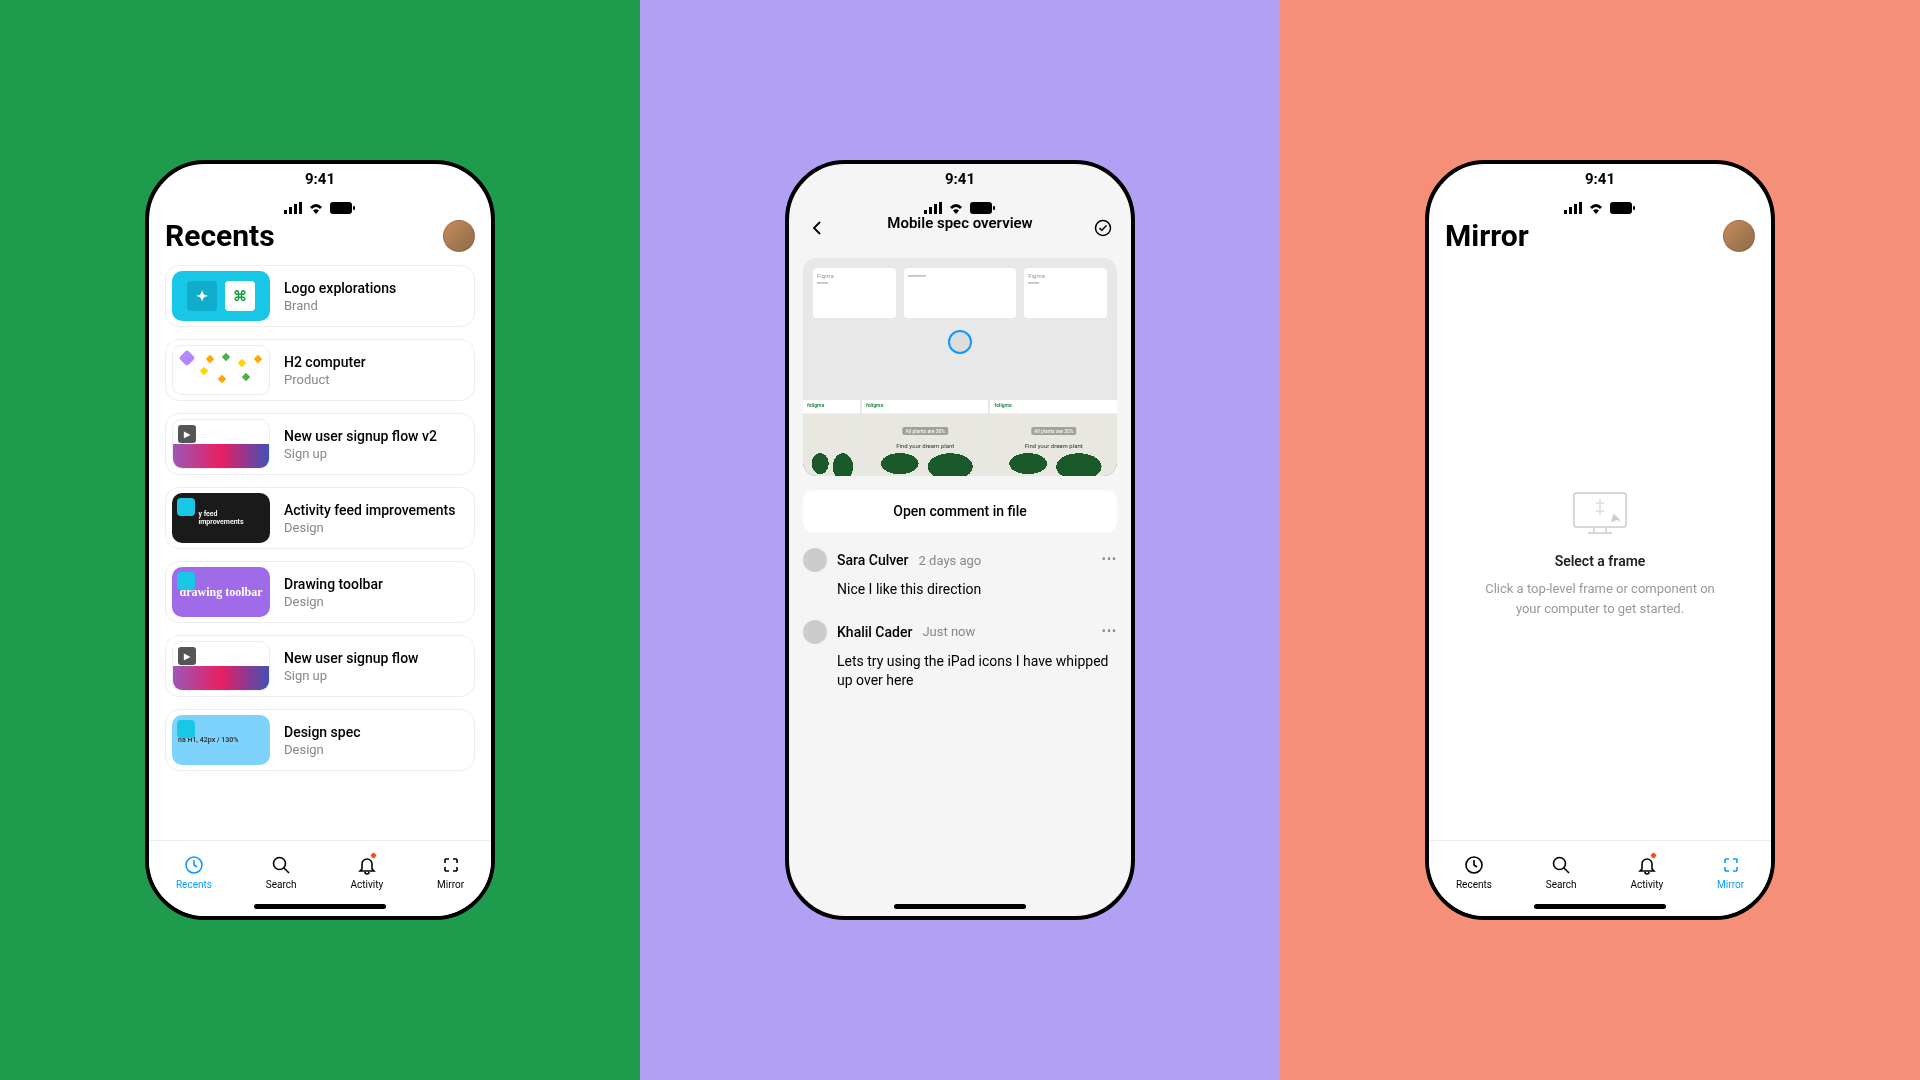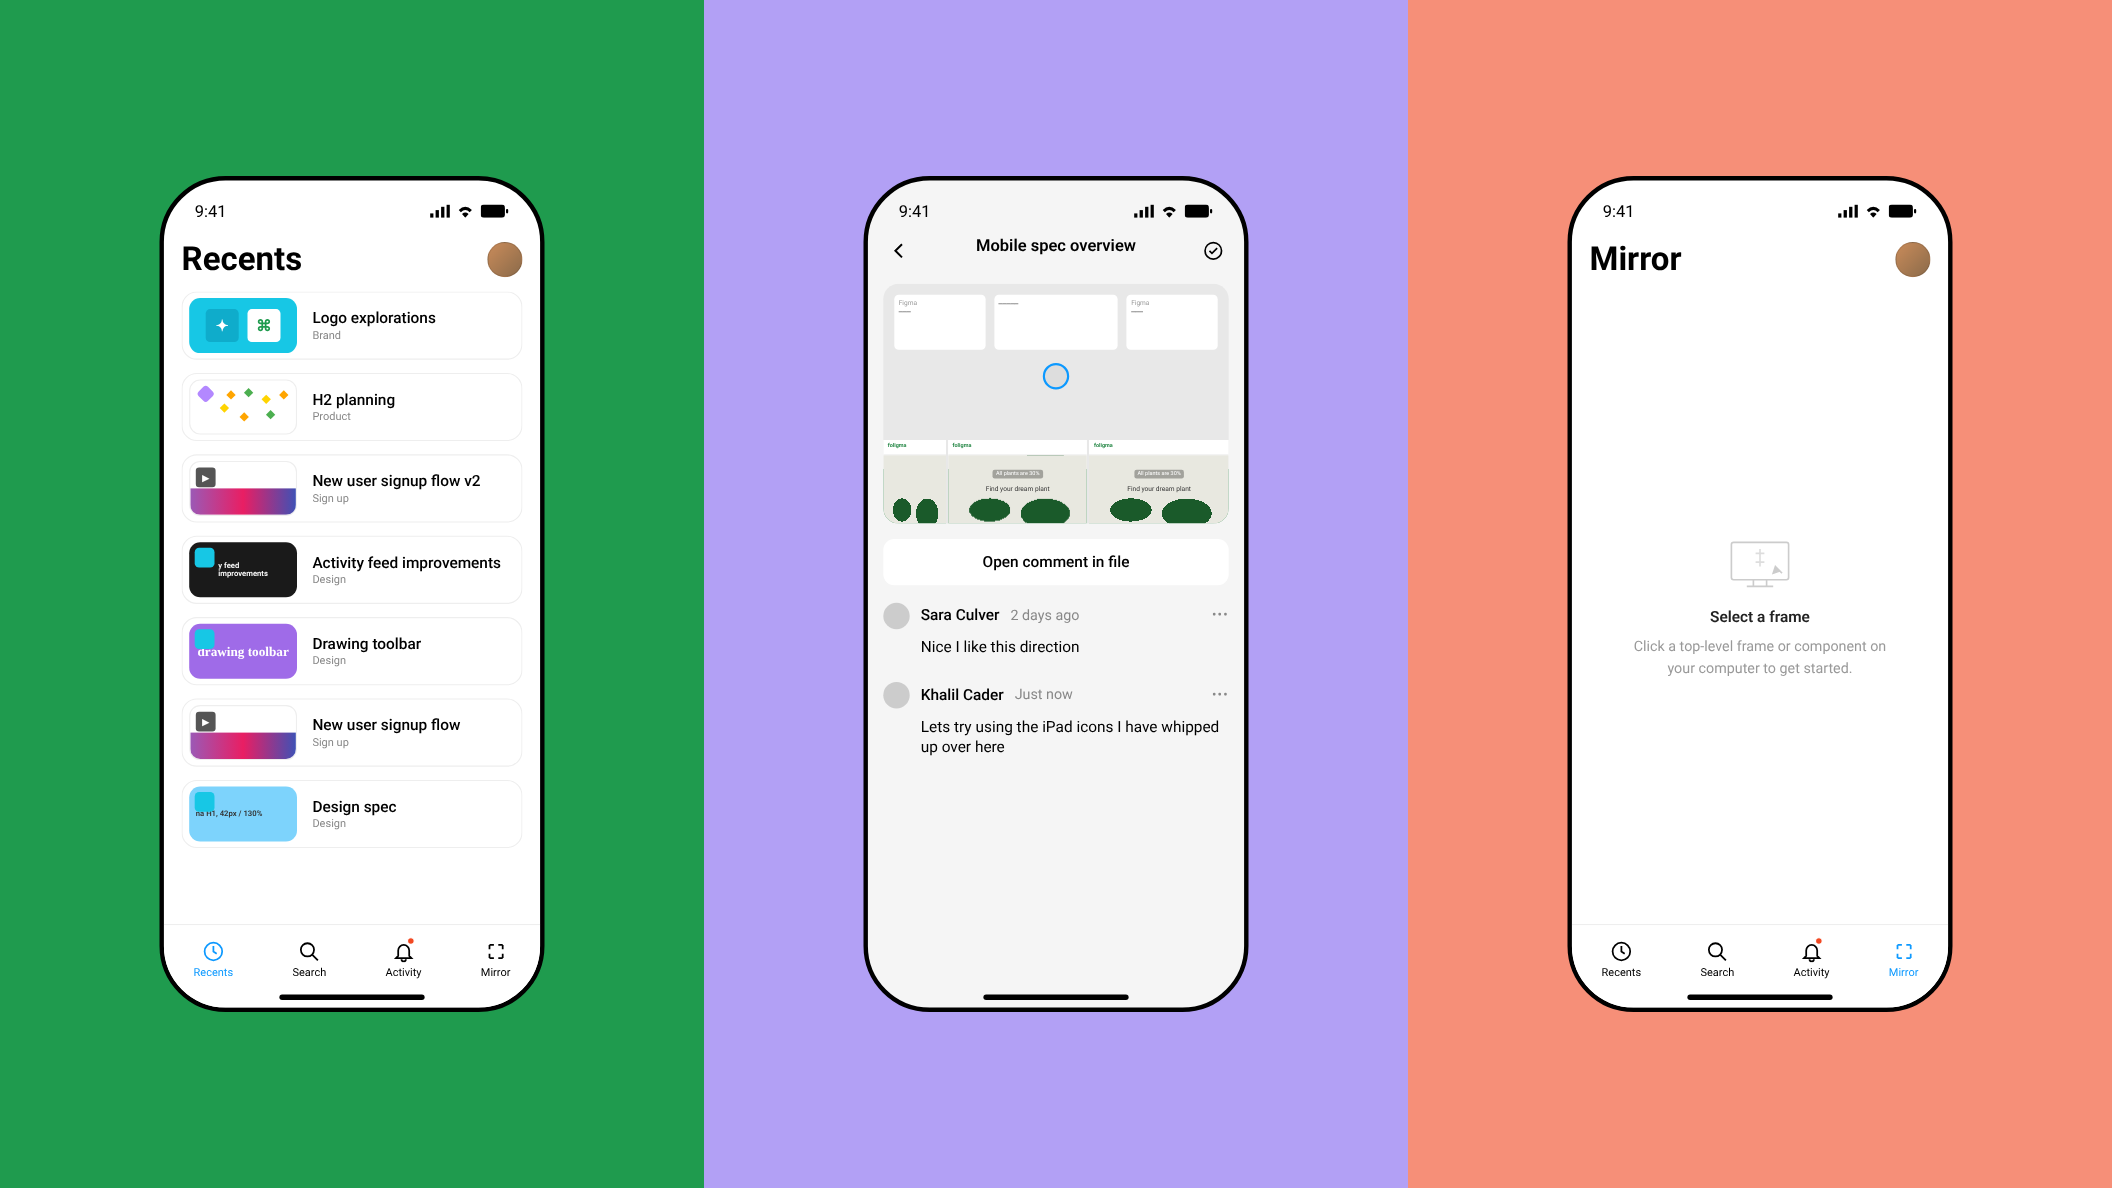--- a/index.html
+++ b/index.html
@@ -13,21 +13,21 @@
 .panel-coral { background: #f68f78; }
 
 .phone {
   width: 350px; height: 760px; background: #fff; border-radius: 60px;
   border: 4px solid #000; position: relative; overflow: hidden; display: flex; flex-direction: column;
 }
 .phone-gray { background: #f5f5f5; }
 
 .status-bar {
   height: 50px; display: flex; justify-content: space-between; align-items: center;
-  padding: 6px 28px 0 28px; font-size: 15px; font-weight: 400; flex-shrink: 0;
+  padding: 6px 28px 0 28px; font-size: 15px; font-weight: 700; flex-shrink: 0; flex-direction: column;
 }
 .status-right { display: flex; gap: 6px; align-items: center; }
 .sig-icon svg, .wifi-icon svg, .bat-icon svg { display: block; }
 
 .home-indicator {
   position: absolute; bottom: 7px; left: 50%; transform: translateX(-50%);
   width: 132px; height: 5px; background: #000; border-radius: 3px;
 }
 
 .content { flex: 1; overflow: hidden; display: flex; flex-direction: column; padding: 0 16px; }
@@ -42,21 +42,21 @@
   display: flex; gap: 14px; align-items: center; background: #fff;
   border: 1px solid #eee; border-radius: 14px; padding: 6px; height: 62px;
 }
 .thumb { width: 98px; height: 50px; border-radius: 10px; flex-shrink: 0; display: flex; align-items: center; justify-content: center; font-size: 8px; color: #fff; font-weight: 600; position: relative; overflow: hidden; }
 .thumb-cyan { background: #17c7e5; }
 .thumb-white { background: #fff; border: 1px solid #eee; }
 .thumb-dark { background: #1a1a1a; }
 .thumb-purple { background: #9f6be8; font-family: cursive; font-size: 12px; color: #fff; }
 .thumb-yellow { background: #7dd3fc; }
 .file-name { font-size: 14px; font-weight: 500; color: #000; }
-.file-sub { font-size: 10px; color: #888; margin-top: 2px; }
+.file-sub { font-size: 13px; color: #888; margin-top: 2px; }
 
 .cyan-squares { display: flex; gap: 8px; }
 .sq { width: 30px; height: 30px; border-radius: 4px; display: flex; align-items: center; justify-content: center; font-size: 14px; }
 .sq1 { background: #0faccb; color: #fff; }
 .sq2 { background: #fff; color: #1f9b4e; font-weight: bold; }
 .figjam-dots { position: relative; width: 100%; height: 100%; }
 .fd { position: absolute; width: 6px; height: 6px; transform: rotate(45deg); }
 .fd.o { background: #ffa500; } .fd.y { background: #ffd400; } .fd.g { background: #4caf50; } .fd.p { background: #b388ff; }
 .play { width: 18px; height: 18px; background: #555; border-radius: 3px; display: flex; align-items: center; justify-content: center; color: #fff; font-size: 8px; position: absolute; top: 5px; left: 5px; }
 .grad-bar { position: absolute; bottom: 0; left: 0; right: 0; height: 24px; background: linear-gradient(90deg,#9b59b6,#e91e63,#3f51b5); }
@@ -177,21 +177,21 @@
               <div class="fd o" style="top:10px;left:34px"></div>
                 <div class="fd y" style="top:22px;left:28px"></div>
               <div class="fd g" style="top:8px;left:50px"></div>
                 <div class="fd o" style="top:30px;left:46px"></div>
               <div class="fd y" style="top:14px;left:66px"></div>
                 <div class="fd g" style="top:28px;left:70px"></div>
               <div class="fd o" style="top:10px;left:82px"></div>
             </div>
           </div>
           <div>
-            <div class="file-name">H2 planning</div>
+            <div class="file-name">H2 computer</div>
             <div class="file-sub">Product</div>
           </div>
         </div>
 
         <div class="file-card">
           <div class="thumb thumb-white">
             <div class="play">▶</div>
               <div class="grad-bar"></div>
           </div>
           <div>

